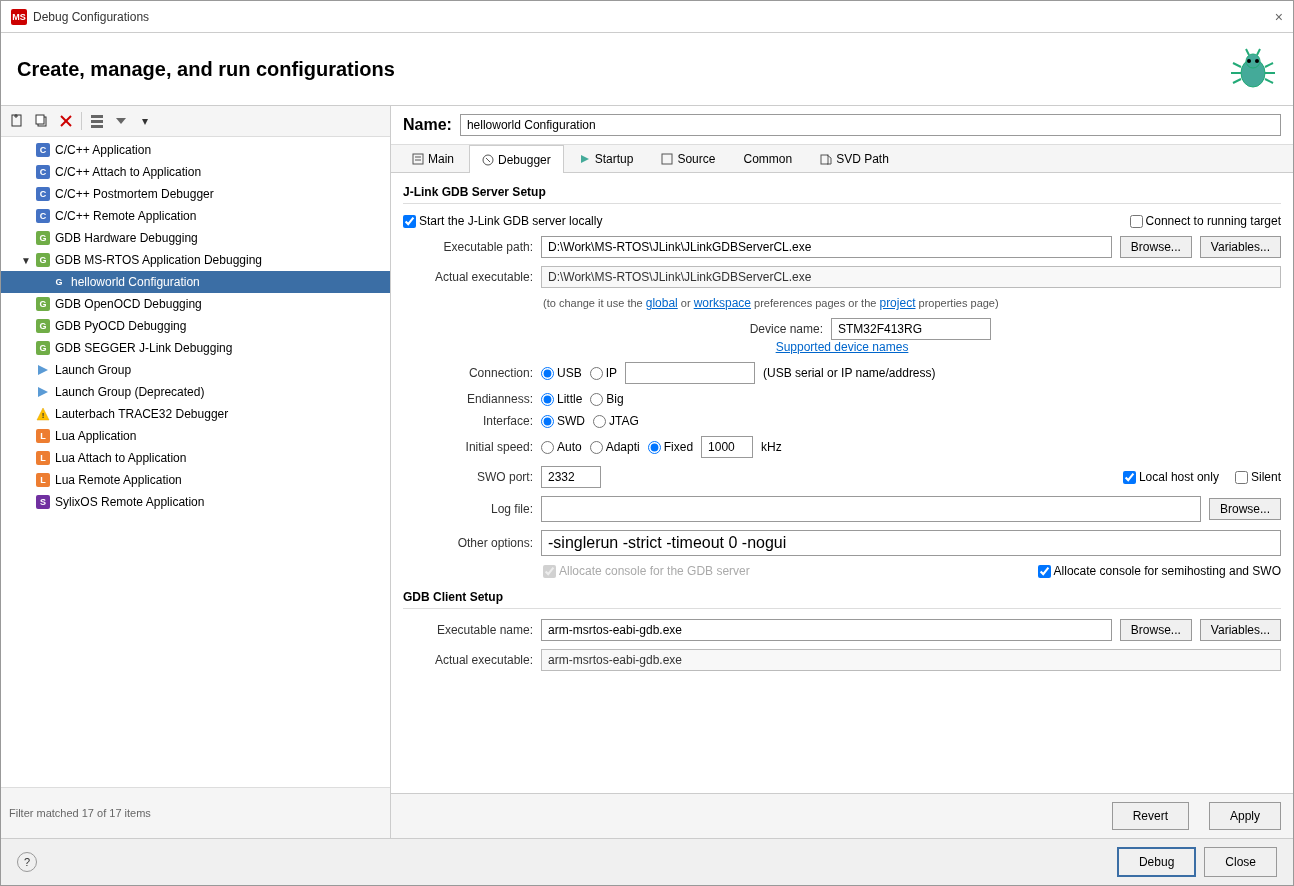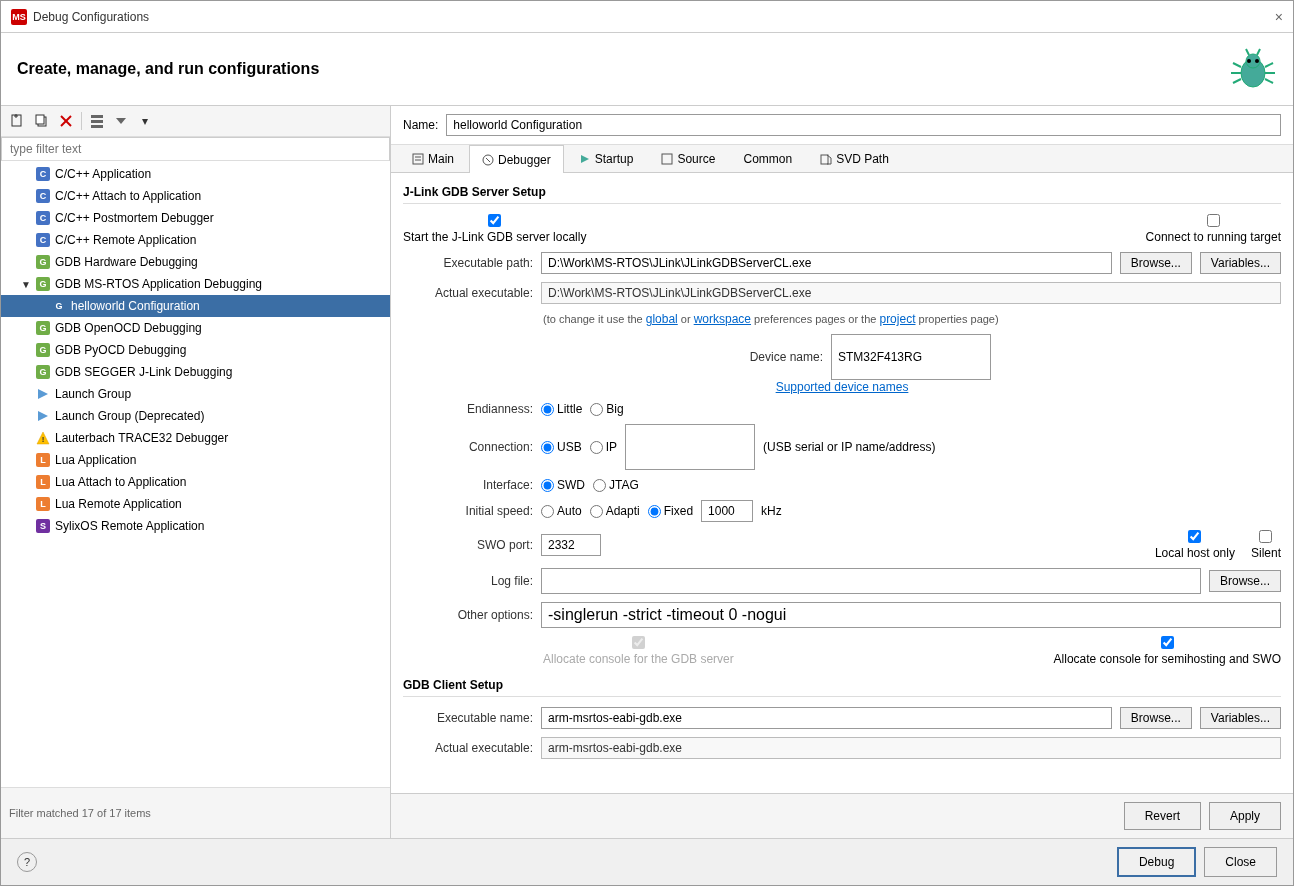--- a/index.html
+++ b/index.html
@@ -7,21 +7,21 @@
     
     .window { width: 1294px; height: 886px; background: #f0f0f0; border: 1px solid #999; display: flex; flex-direction: column; }
     
     .title-bar { display: flex; align-items: center; justify-content: space-between; background: #fff; padding: 6px 10px; border-bottom: 1px solid #ccc; height: 32px; }
     .title-bar-left { display: flex; align-items: center; gap: 6px; }
     .title-bar-icon { width: 16px; height: 16px; background: #c00; border-radius: 2px; display: flex; align-items: center; justify-content: center; color: #fff; font-size: 9px; font-weight: bold; }
     .title-text { font-size: 12px; color: #333; }
     .close-btn { font-size: 14px; color: #666; cursor: pointer; background: none; border: none; }
 
     .header { padding: 12px 16px; background: #fff; border-bottom: 1px solid #ccc; display: flex; align-items: center; justify-content: space-between; }
-    .header-title { font-size: 16px; font-weight: bold; color: #000; }
+    .header-title { font-size: 20px; font-weight: bold; color: #000; }
 
     .main-content { display: flex; flex: 1; overflow: hidden; }
     
     
     .left-panel { width: 390px; background: #fff; border-right: 1px solid #ccc; display: flex; flex-direction: column; }
     .toolbar { display: flex; align-items: center; gap: 2px; padding: 4px 6px; border-bottom: 1px solid #ddd; background: #f5f5f5; }
     .toolbar-btn { width: 22px; height: 22px; border: 1px solid transparent; background: none; cursor: pointer; display: flex; align-items: center; justify-content: center; font-size: 12px; color: #333; }
     .toolbar-sep { width: 1px; height: 18px; background: #ccc; margin: 0 2px; }
     
     .filter-input { width: 100%; padding: 4px 8px; border: 1px solid #ccc; border-bottom: 1px solid #ddd; font-size: 12px; color: #888; outline: none; }
@@ -34,59 +34,59 @@
     .tree-expand { width: 10px; font-size: 10px; color: #333; flex-shrink: 0; }
     .tree-item.selected .tree-expand { color: #fff; }
     .tree-icon { width: 16px; height: 16px; flex-shrink: 0; display: flex; align-items: center; justify-content: center; font-size: 11px; }
     .tree-label { flex: 1; }
     
     .filter-status { padding: 19px 8px; font-size: 11px; color: #666; border-top: 1px solid #ddd; background: #f5f5f5; }
 
     
     .right-panel { flex: 1; background: #fff; display: flex; flex-direction: column; }
     .name-row { display: flex; align-items: center; gap: 8px; padding: 8px 12px; border-bottom: 1px solid #ddd; }
-    .name-label { font-size: 12px; font-weight: normal; }
+    .name-label { font-size: 16px; font-weight: bold; }
     .name-input { flex: 1; padding: 3px 6px; border: 1px solid #999; font-size: 12px; outline: none; }
     
     .tabs { display: flex; border-bottom: 1px solid #ccc; background: #f5f5f5; padding: 0 8px; }
     .tab { padding: 6px 12px; font-size: 12px; cursor: pointer; border: 1px solid transparent; border-bottom: none; margin-right: 2px; display: flex; align-items: center; gap: 4px; }
     .tab.active { background: #fff; border-color: #ccc; border-bottom-color: #fff; margin-bottom: -1px; }
     
     .config-area { flex: 1; overflow-y: auto; padding: 12px; }
     
     .section-header { font-size: 12px; font-weight: bold; color: #000; margin-bottom: 10px; border-bottom: 1px solid #ddd; padding-bottom: 4px; }
     
     .form-row { display: flex; align-items: center; gap: 8px; margin-bottom: 8px; }
     .form-label { min-width: 130px; font-size: 12px; text-align: right; color: #333; }
-    .form-input { padding: 15px 6px; border: 1px solid #999; font-size: 12px; outline: none; }
+    .form-input { padding: 3px 6px; border: 1px solid #999; font-size: 12px; outline: none; }
     .form-input-wide { flex: 1; padding: 3px 6px; border: 1px solid #999; font-size: 12px; outline: none; }
     .form-input-readonly { flex: 1; padding: 3px 6px; border: 1px solid #bbb; font-size: 12px; background: #f8f8f8; color: #333; }
     
     .browse-btn { padding: 3px 10px; border: 1px solid #999; background: #f0f0f0; font-size: 12px; cursor: pointer; }
     .variables-btn { padding: 3px 10px; border: 1px solid #999; background: #f0f0f0; font-size: 12px; cursor: pointer; }
     
     .radio-group { display: flex; align-items: center; gap: 8px; }
     .radio-item { display: flex; align-items: center; gap: 3px; font-size: 12px; }
-    .checkbox-item { display: flex; align-items: center; gap: 3px; font-size: 12px; flex-direction: column; }
+    .checkbox-item { display: flex; align-items: center; gap: 3px; font-size: 12px; }
     
     .link { color: #0066cc; text-decoration: underline; cursor: pointer; font-size: 12px; }
     
     .hint-text { font-size: 11px; color: #555; margin: 2px 0 8px 0; padding-left: 140px; }
     
     .device-row { display: flex; align-items: center; justify-content: space-between; margin-bottom: 8px; flex-direction: column; }
     .device-left { display: flex; align-items: center; gap: 8px; }
     
     .port-input { width: 60px; padding: 3px 6px; border: 1px solid #999; font-size: 12px; }
     .speed-input { width: 52px; padding: 3px 6px; border: 1px solid #999; font-size: 12px; }
     
     .log-row { display: flex; align-items: center; gap: 8px; margin-bottom: 8px; }
     
     .options-input { flex: 1; padding: 3px 6px; border: 1px solid #999; font-size: 16px; }
     
-    .bottom-bar { display: flex; align-items: center; justify-content: flex-end; gap: 8px; padding: 8px 12px; border-top: 1px solid #ccc; background: #f5f5f5; }
+    .bottom-bar { display: flex; align-items: center; justify-content: flex-end; gap: 20px; padding: 8px 12px; border-top: 1px solid #ccc; background: #f5f5f5; }
     .bottom-btn { padding: 6px 20px; border: 1px solid #999; background: #f0f0f0; font-size: 12px; cursor: pointer; }
     
     .footer { display: flex; align-items: center; justify-content: space-between; padding: 8px 16px; border-top: 1px solid #ccc; background: #f0f0f0; }
     .footer-help { width: 20px; height: 20px; border: 1px solid #999; border-radius: 50%; display: flex; align-items: center; justify-content: center; font-size: 11px; color: #333; cursor: pointer; }
     .footer-buttons { display: flex; gap: 8px; }
     .debug-btn { padding: 6px 20px; border: 2px solid #3b6ea5; background: #f0f0f0; font-size: 12px; cursor: pointer; color: #000; }
     .close-dialog-btn { padding: 6px 20px; border: 1px solid #999; background: #f0f0f0; font-size: 12px; cursor: pointer; }
     
     
     .icon-c { background: #4472c4; color: #fff; font-size: 9px; font-weight: bold; width: 14px; height: 14px; display: flex; align-items: center; justify-content: center; border-radius: 2px; }
@@ -163,21 +163,20 @@
             </svg>
         </button>
         <button class="toolbar-btn" title="Expand All">
           <svg width="14" height="14" viewBox="0 0 14 14">
               <polygon points="2,4 12,4 7,10" fill="#666"></polygon>
             </svg>
         </button>
         <button class="toolbar-btn" title="More">▾</button>
       </div>
 
-      <input class="filter-input" type="text" placeholder="type filter text" style="">
 
       <div class="tree">
 
         <div class="tree-item indent1">
           <span class="tree-expand"></span>
           <span class="tree-icon">
               <span class="icon-c">C</span>
             </span>
           <span class="tree-label">C/C++ Application</span>
         </div>
@@ -412,46 +411,46 @@
 
           <div class="device-row">
             <div class="device-left">
               <span class="form-label">Device name:</span>
               <input class="form-input" type="text" value="STM32F413RG" style="width: 160px;">
             </div>
             <span class="link">Supported device names</span>
           </div>
 
           <div class="form-row">
+            <span class="form-label">Connection:</span>
+            <div class="radio-group">
+              <label class="radio-item">
+                <input type="radio" name="connection" checked="" style="">
+                <span>USB</span>
+              </label>
+              <label class="radio-item">
+                <input type="radio" name="connection" style="">
+                <span>IP</span>
+              </label>
+              <input class="form-input" type="text" style="width: 130px;" value="">
+              <span>(USB serial or IP name/address)</span>
+            </div>
+          </div>
+
+          <div class="form-row">
             <span class="form-label">Endianness:</span>
             <div class="radio-group">
               <label class="radio-item">
                 <input type="radio" name="endianness" checked="" style="">
                 <span>Little</span>
               </label>
               <label class="radio-item">
                 <input type="radio" name="endianness" style="">
                 <span>Big</span>
               </label>
-            </div>
-          </div>
-
-          <div class="form-row">
-            <span class="form-label">Connection:</span>
-            <div class="radio-group">
-              <label class="radio-item">
-                <input type="radio" name="connection" checked="" style="">
-                <span>USB</span>
-              </label>
-              <label class="radio-item">
-                <input type="radio" name="connection" style="">
-                <span>IP</span>
-              </label>
-              <input class="form-input" type="text" style="width: 130px;" value="">
-              <span>(USB serial or IP name/address)</span>
             </div>
           </div>
 
           <div class="form-row">
             <span class="form-label">Interface:</span>
             <div class="radio-group">
               <label class="radio-item">
                 <input type="radio" name="interface" checked="" style="">
                 <span>SWD</span>
               </label>

